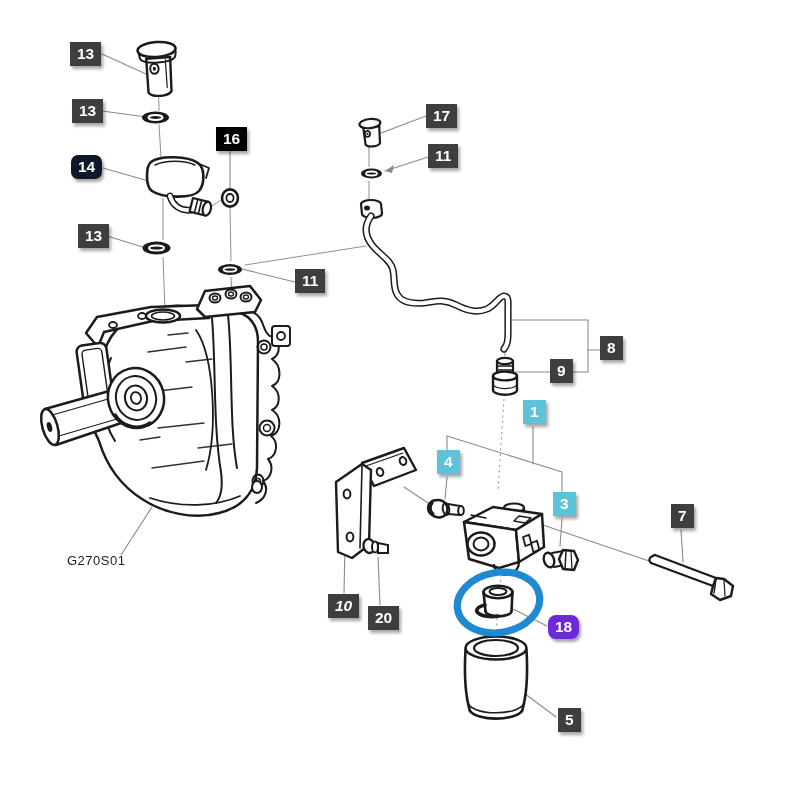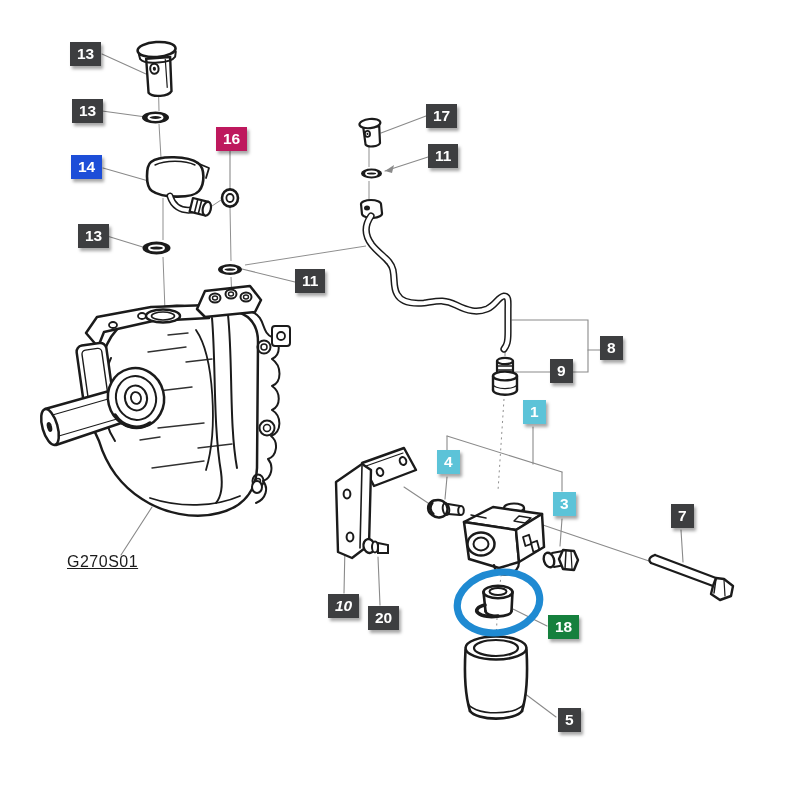--- a/index.html
+++ b/index.html
@@ -10,21 +10,21 @@
   .canvas svg { position:absolute; left:0; top:0; }
   .callout-layer { position:absolute; left:0; top:0; width:800px; height:800px; }
   .callout {
     position:absolute; height:24px; line-height:24px; padding:0 7px;
     font-size:15.5px; font-weight:bold; text-align:center;
     box-shadow:2px 3px 3px rgba(0,0,0,0.35);
     cursor:pointer; user-select:none;
   }
   .figure-code {
     position:absolute; left:67px; top:553px;
-    font-size:16px; color:#1c1c1c; letter-spacing:0.5px;text-decoration:underline;
+    font-size:13px; color:#1c1c1c; letter-spacing:0.5px;
   }
 </style>
 </head>
 <body>
 
 <div class="canvas">
 
 <svg width="800" height="800" viewBox="0 0 800 800">
 
   <g stroke="#8a8a8a" stroke-width="1.1" fill="none" stroke-linecap="round">
@@ -285,33 +285,33 @@
     <path stroke-width="2.6" d="M470,711 A27,10.5 0 0 0 522,711"></path>
     <path stroke-width="1.6" d="M468,702 A28,10.8 0 0 0 524,702"></path>
   </g>
 
   <ellipse cx="498.5" cy="602.5" rx="41.5" ry="30" transform="rotate(-10 498.5 602.5)" fill="none" stroke="#1f8ad2" stroke-width="7.2"></ellipse>
 </svg>
 
 <div class="callout-layer">
       <div class="callout" style="left: 70px; top: 42px; background: rgb(61, 62, 64); color: rgb(255, 255, 255);">13</div>
       <div class="callout" style="left: 72px; top: 99px; background: rgb(61, 62, 64); color: rgb(255, 255, 255);">13</div>
-      <div class="callout" style="left: 71px; top: 155px; background: #1d4ed8; color: rgb(255, 255, 255);">14</div>
-      <div class="callout" style="left: 216px; top: 127px; background: #be185d; color: rgb(255, 255, 255);">16</div>
+      <div class="callout" style="left: 71px; top: 155px; background: #0f172a; color: rgb(255, 255, 255); border-radius: 7px;">14</div>
+      <div class="callout" style="left: 216px; top: 127px; background: #000000; color: rgb(255, 255, 255);">16</div>
       <div class="callout" style="left: 78px; top: 224px; background: rgb(61, 62, 64); color: rgb(255, 255, 255);">13</div>
       <div class="callout" style="left: 295px; top: 269px; background: rgb(61, 62, 64); color: rgb(255, 255, 255);">11</div>
       <div class="callout" style="left: 426px; top: 104px; background: rgb(61, 62, 64); color: rgb(255, 255, 255);">17</div>
       <div class="callout" style="left: 428px; top: 144px; background: rgb(61, 62, 64); color: rgb(255, 255, 255);">11</div>
       <div class="callout" style="left: 600px; top: 336px; background: rgb(61, 62, 64); color: rgb(255, 255, 255);">8</div>
       <div class="callout" style="left: 550px; top: 359px; background: rgb(61, 62, 64); color: rgb(255, 255, 255);">9</div>
       <div class="callout" style="left: 523px; top: 400px; background: rgb(92, 195, 216); color: rgb(255, 255, 255);">1</div>
       <div class="callout" style="left: 437px; top: 450px; background: rgb(92, 195, 216); color: rgb(255, 255, 255);">4</div>
       <div class="callout" style="left: 553px; top: 492px; background: rgb(92, 195, 216); color: rgb(255, 255, 255);">3</div>
       <div class="callout" style="left: 671px; top: 504px; background: rgb(61, 62, 64); color: rgb(255, 255, 255);">7</div>
       <div class="callout" style="left: 328px; top: 594px; background: rgb(61, 62, 64); color: rgb(255, 255, 255); font-style: italic;">10</div>
       <div class="callout" style="left: 368px; top: 606px; background: rgb(61, 62, 64); color: rgb(255, 255, 255);">20</div>
-      <div class="callout" style="left: 548px; top: 615px; background: #15803d; color: rgb(255, 255, 255);">18</div>
+      <div class="callout" style="left: 548px; top: 615px; background: #6d28d9; color: rgb(255, 255, 255); border-radius: 8px;">18</div>
       <div class="callout" style="left: 558px; top: 708px; background: rgb(61, 62, 64); color: rgb(255, 255, 255);">5</div>
     </div>
 
 <div class="figure-code">G270S01</div>
 
 </div>
 
 </body></html>

